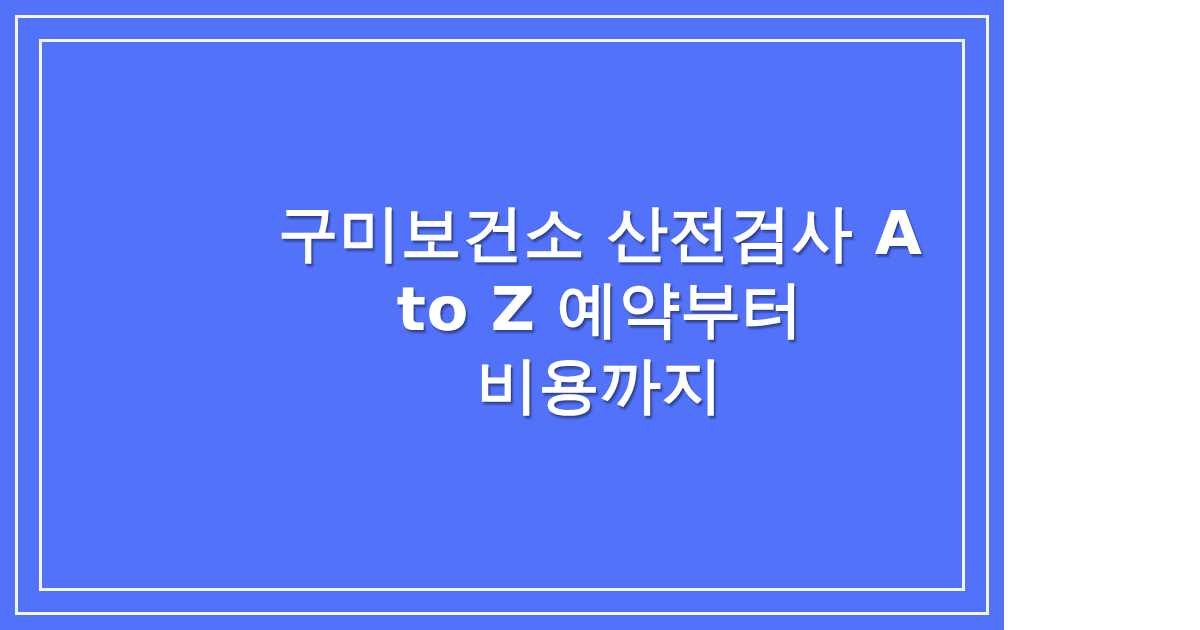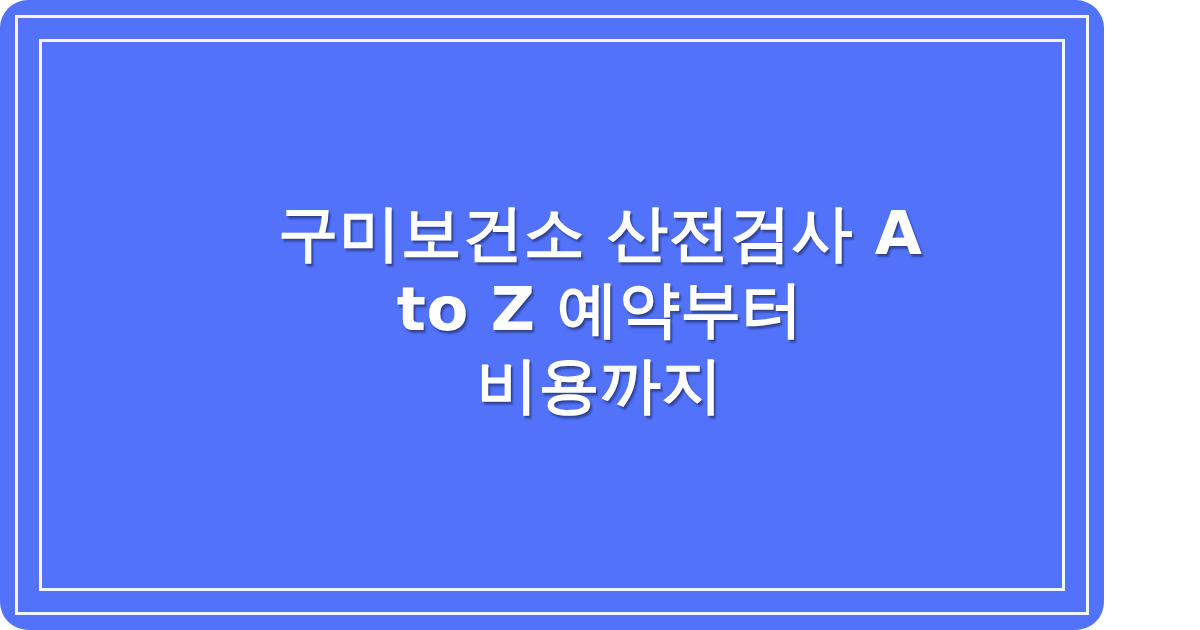--- a/index.html
+++ b/index.html
@@ -10,26 +10,25 @@
 
   body {
     width: 1200px;
     height: 630px;
     overflow: hidden;
     font-family: "Liberation Sans", sans-serif;
   }
 
   .card {
     position: relative;
-    width: 1104px;
+    width: 1004px;
     height: 630px;
     background: #5272fa;
     overflow: hidden;
     box-sizing: border-box;
-    border-radius: 28px;
   }
 
   
   .frame-outer {
     position: absolute;
     left: 15px;
     top: 15px;
     right: 15px;
     bottom: 15px;
     border: 3px solid rgba(255, 255, 255, 0.93);

